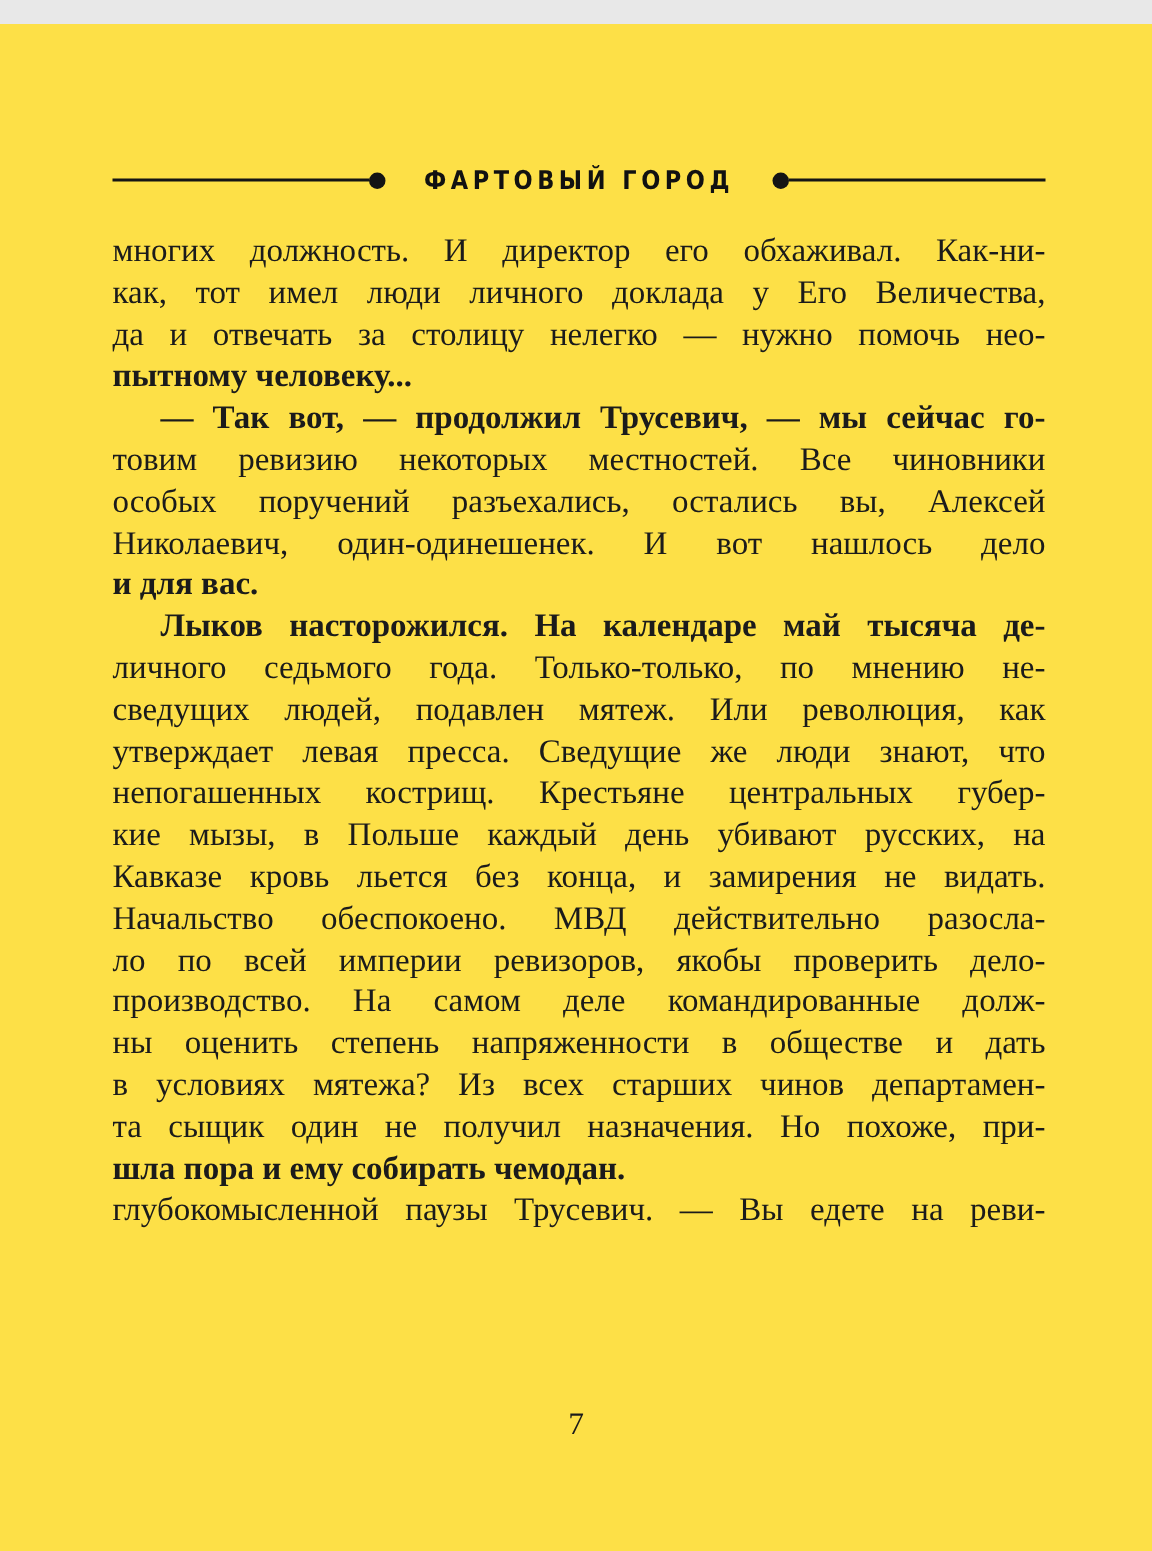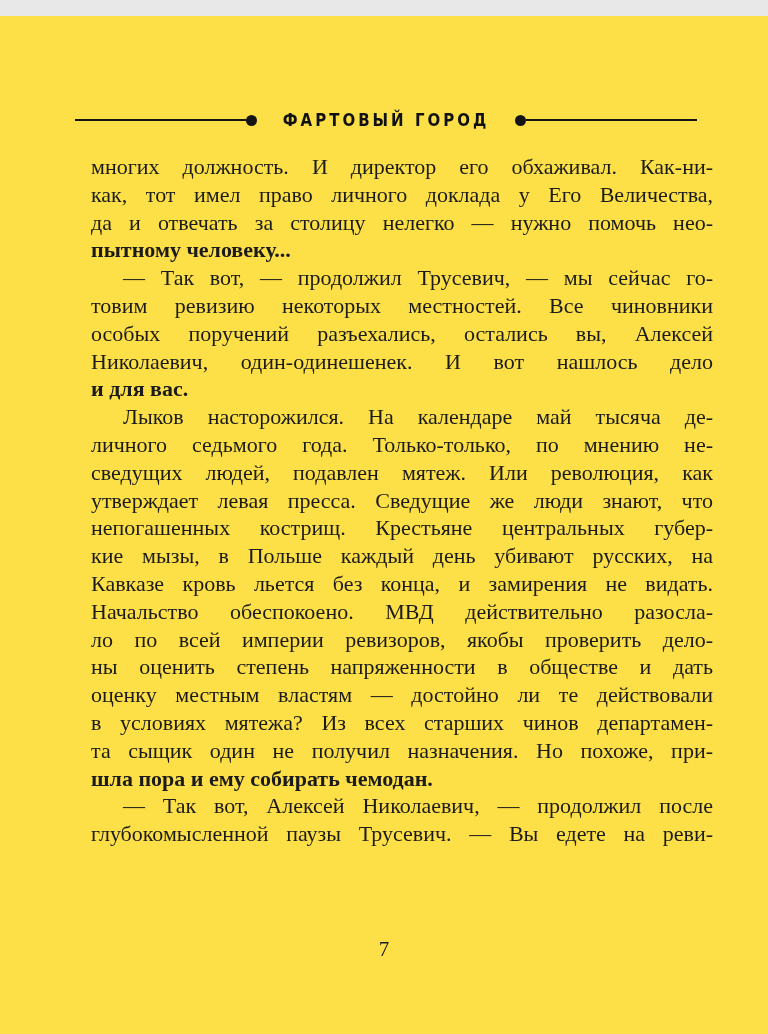--- a/index.html
+++ b/index.html
@@ -43,31 +43,31 @@
     font-weight: bold;
     font-size: 15px;
     letter-spacing: 3px;
     white-space: nowrap;
     color: #111111;
     transform: scaleY(1.15);
   }
   
   .text-block {
     position: absolute;
-    left: 91px;
+    left: 75px;
     top: 137px;
     width: 622px;
   }
   .line {
     font-size: 22px;
     line-height: 27.8px;
     text-align: justify;
     text-align-last: justify;
   }
-  .line.indent { text-indent: 32px; }
+  .line.indent { text-indent: 32px; font-weight: bold; }
   .line.end { text-align-last: left; font-weight: bold; }
   
   .page-number {
     position: absolute;
     left: 0;
     right: 0;
     top: 921px;
     text-align: center;
     font-size: 21px;
     color: #1b1b1b;
@@ -81,41 +81,40 @@
   <div class="running-head">
     <div class="rule"></div>
     <div class="dot"></div>
     <div class="head-title">ФАРТОВЫЙ ГОРОД</div>
     <div class="dot"></div>
     <div class="rule"></div>
   </div>
 
   <div class="text-block">
     <div class="line">многих должность. И директор его обхаживал. Как-ни-</div>
-    <div class="line">как, тот имел право личного доклада у Его Величества,</div>
+    <div class="line">как, тот имел люди личного доклада у Его Величества,</div>
     <div class="line">да и отвечать за столицу нелегко — нужно помочь нео-</div>
     <div class="line end">пытному человеку...</div>
     <div class="line indent">— Так вот, — продолжил Трусевич, — мы сейчас го-</div>
     <div class="line">товим ревизию некоторых местностей. Все чиновники</div>
     <div class="line">особых поручений разъехались, остались вы, Алексей</div>
     <div class="line">Николаевич, один-одинешенек. И вот нашлось дело</div>
     <div class="line end">и для вас.</div>
     <div class="line indent">Лыков насторожился. На календаре май тысяча де-</div>
     <div class="line">личного седьмого года. Только-только, по мнению не-</div>
     <div class="line">сведущих людей, подавлен мятеж. Или революция, как</div>
     <div class="line">утверждает левая пресса. Сведущие же люди знают, что</div>
     <div class="line">непогашенных кострищ. Крестьяне центральных губер-</div>
     <div class="line">кие мызы, в Польше каждый день убивают русских, на</div>
     <div class="line">Кавказе кровь льется без конца, и замирения не видать.</div>
     <div class="line">Начальство обеспокоено. МВД действительно разосла-</div>
     <div class="line">ло по всей империи ревизоров, якобы проверить дело-</div>
+    <div class="line">производство. На самом деле командированные долж-</div>
     <div class="line">ны оценить степень напряженности в обществе и дать</div>
-    <div class="line">оценку местным властям — достойно ли те действовали</div>
     <div class="line">в условиях мятежа? Из всех старших чинов департамен-</div>
     <div class="line">та сыщик один не получил назначения. Но похоже, при-</div>
     <div class="line end">шла пора и ему собирать чемодан.</div>
-    <div class="line indent">— Так вот, Алексей Николаевич, — продолжил после</div>
     <div class="line">глубокомысленной паузы Трусевич. — Вы едете на реви-</div>
   </div>
 
   <div class="page-number">7</div>
 
 </div>
 
 </body></html>

